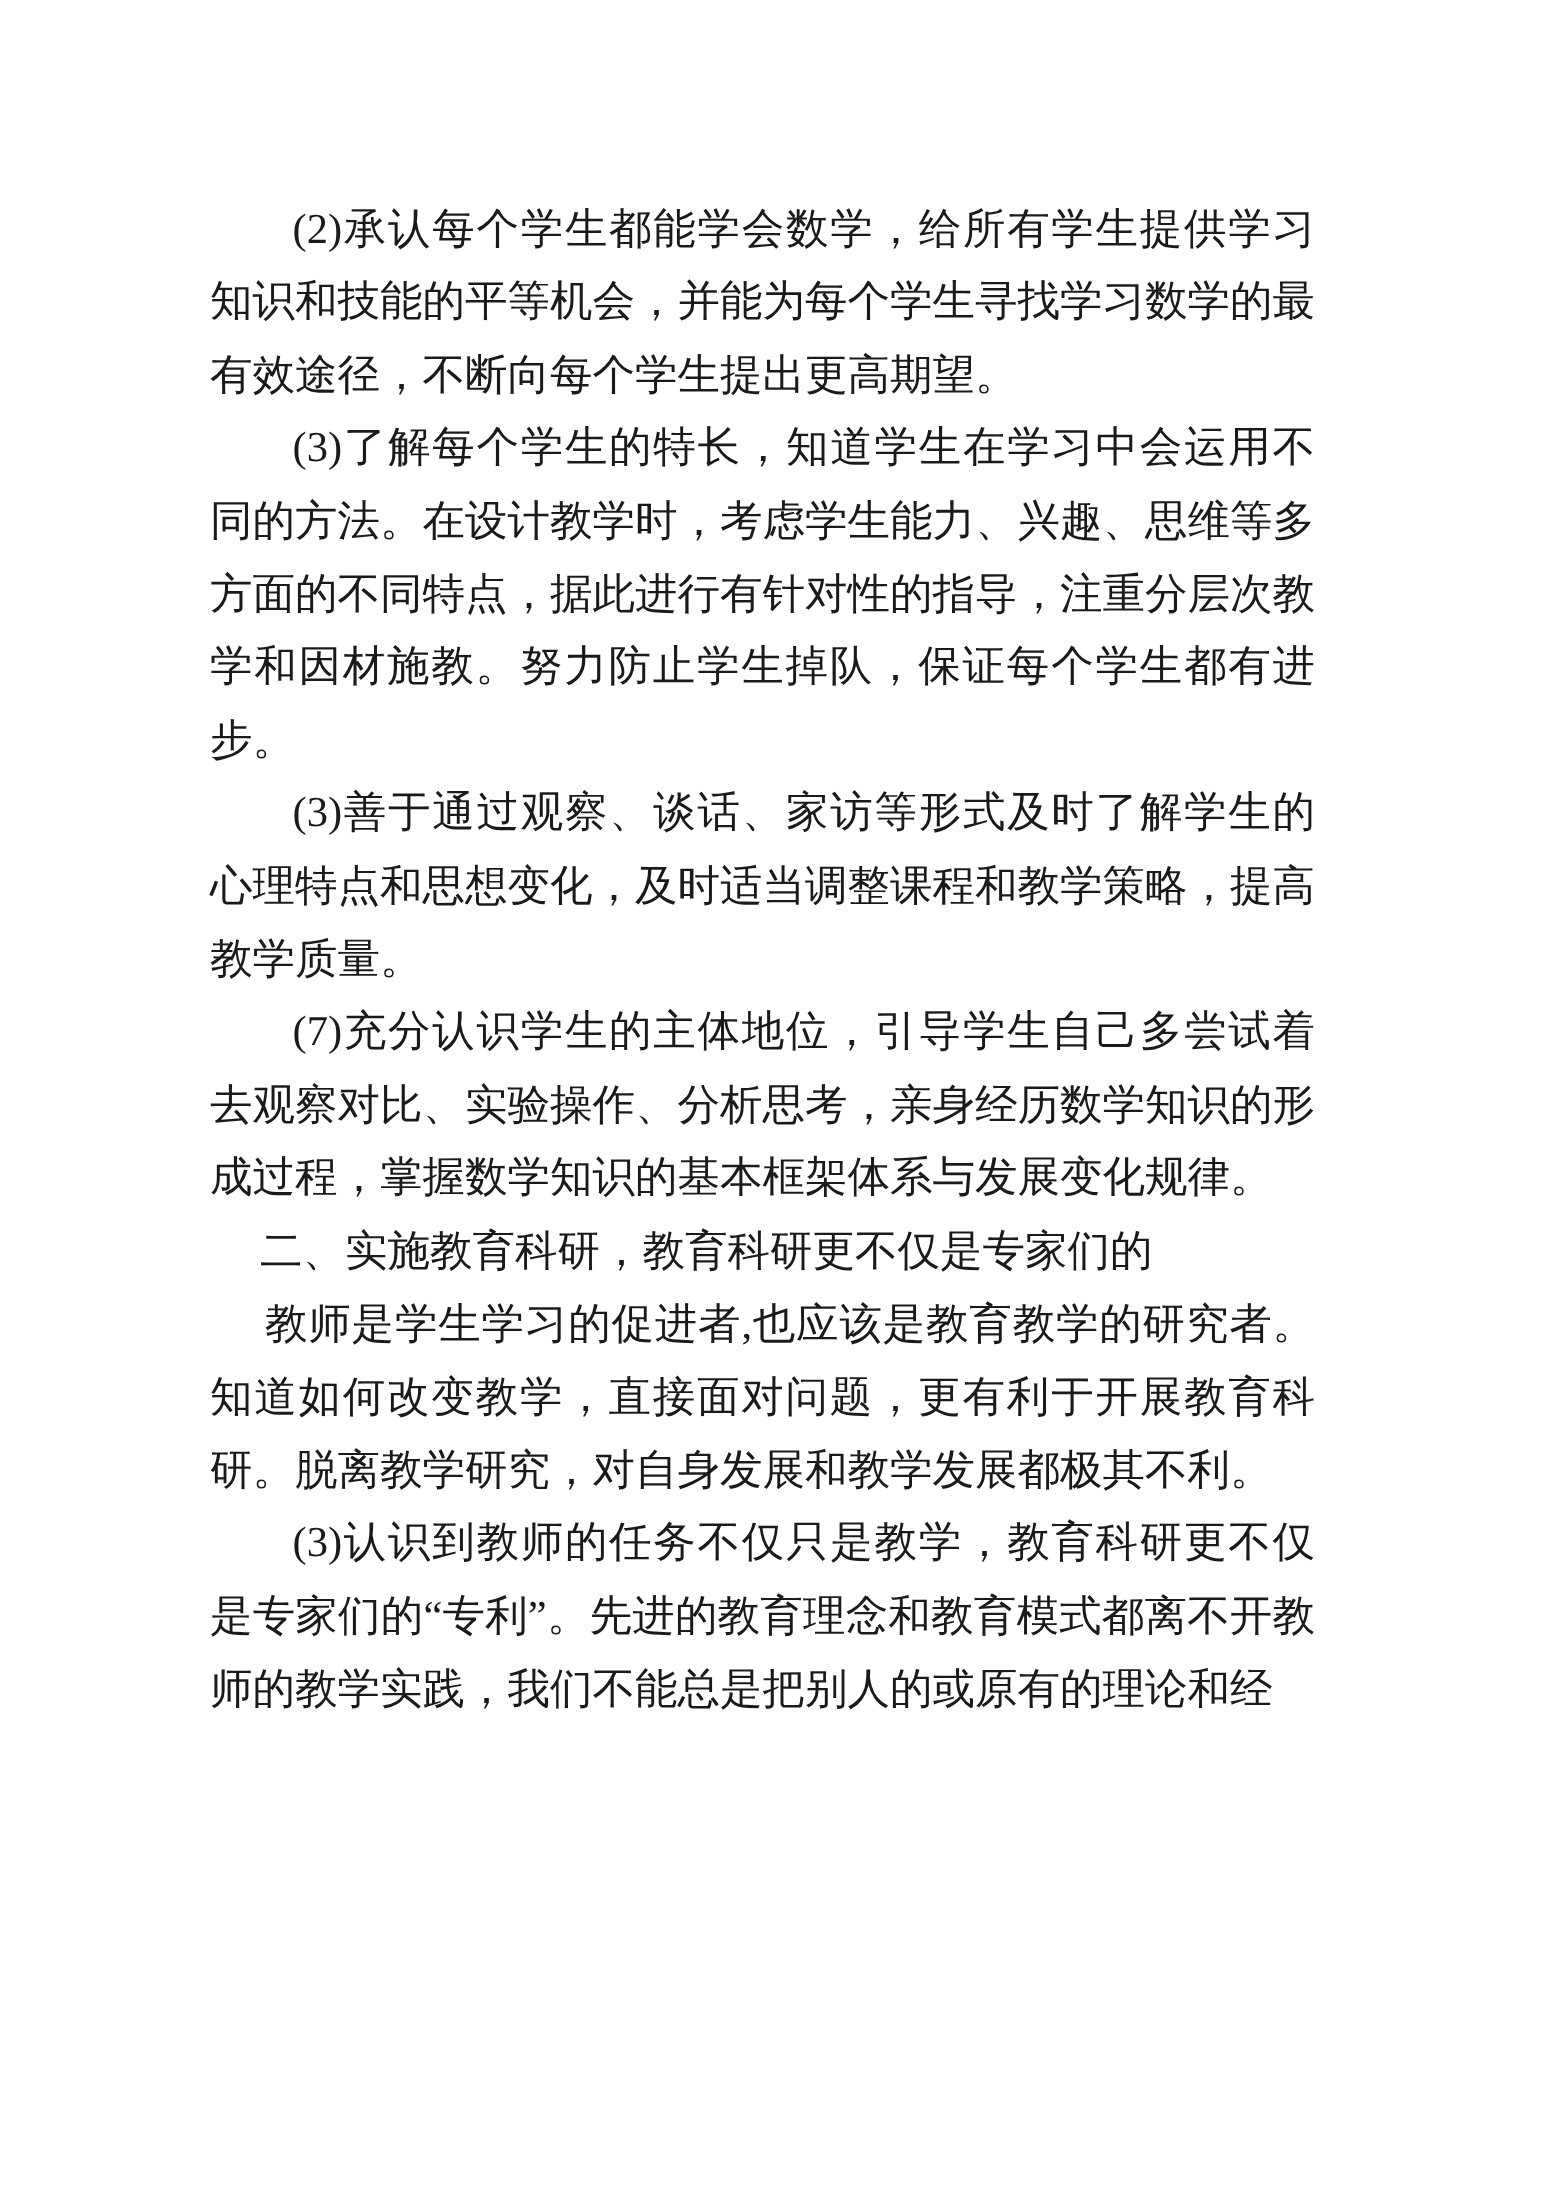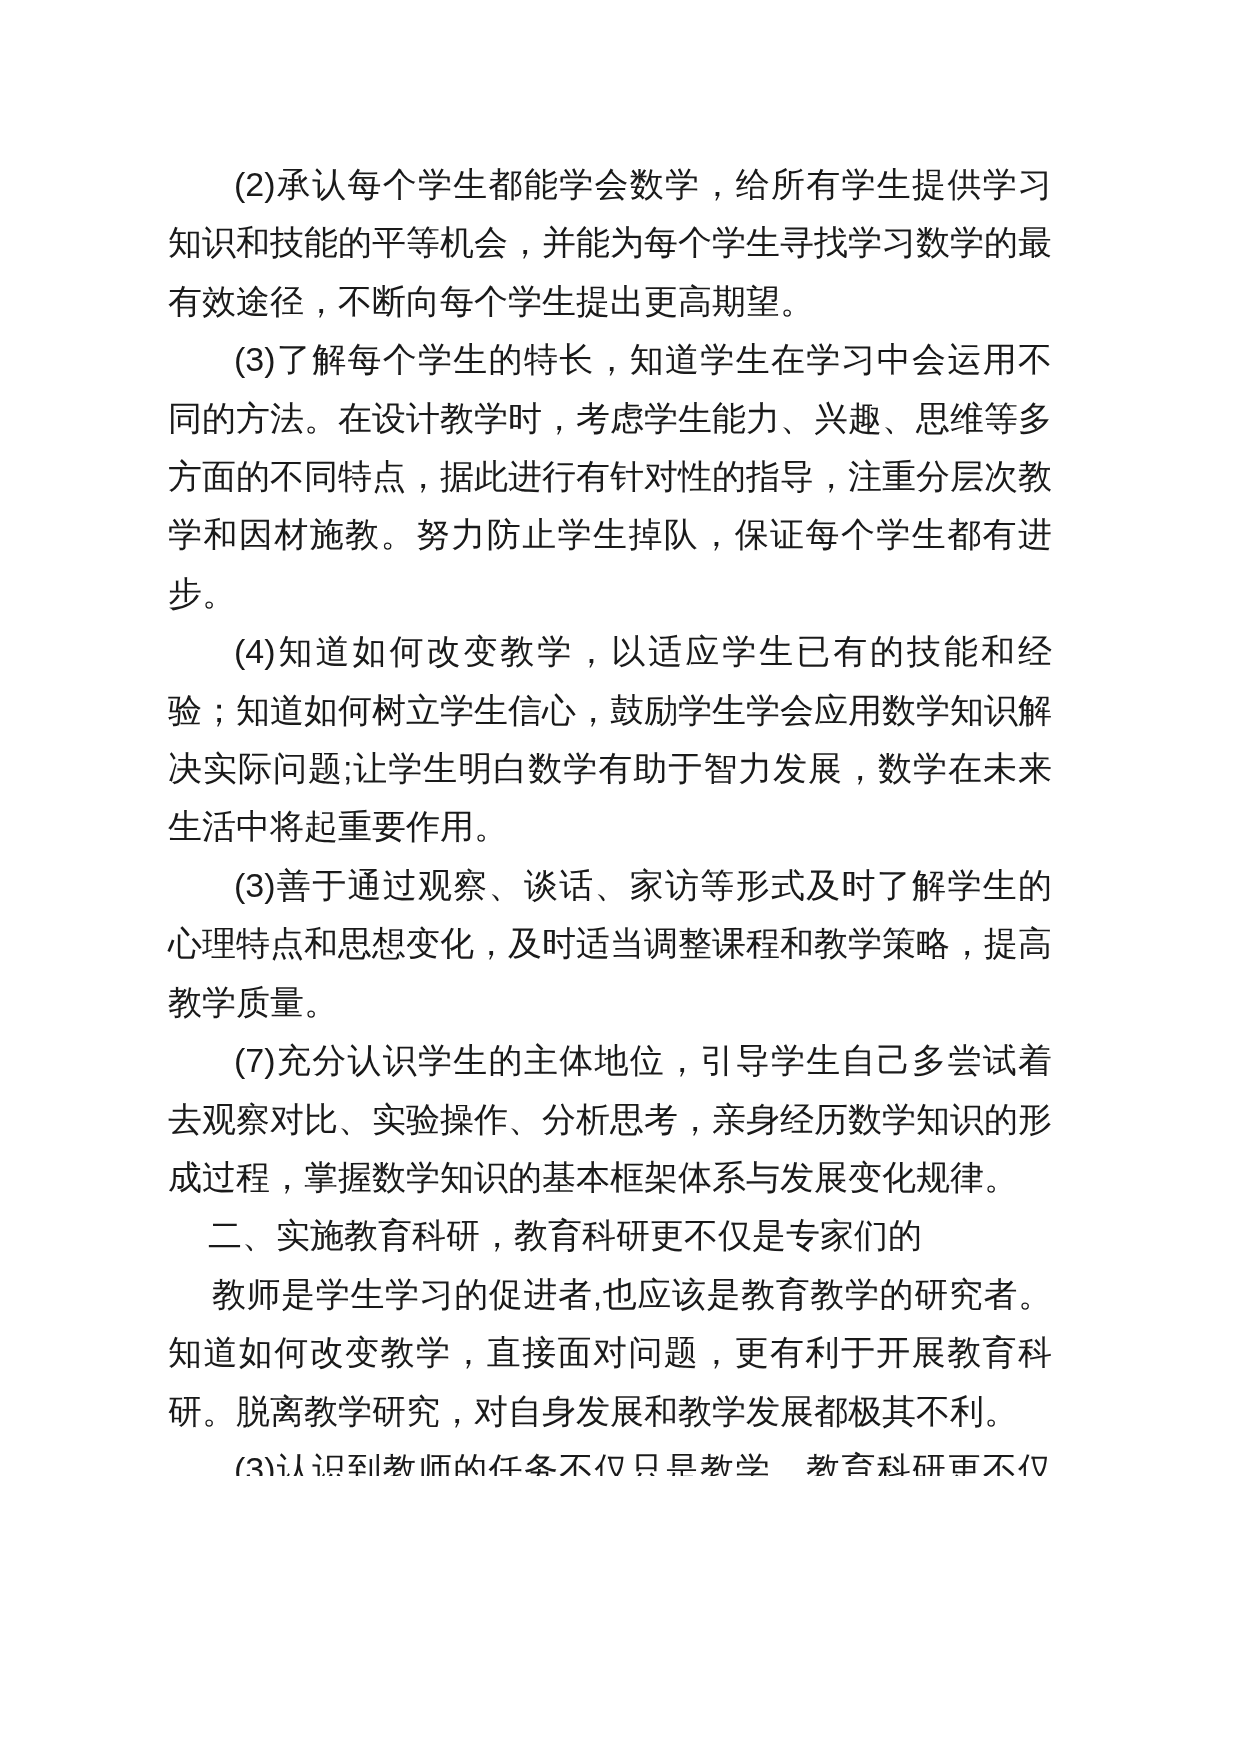--- a/index.html
+++ b/index.html
@@ -6,21 +6,21 @@
     margin: 0;
     padding: 0;
     background: #ffffff;
   }
   .page {
     position: relative;
     width: 1241px;
     height: 1476px;
     background: #ffffff;
     overflow: hidden;
-    font-family: Liberation Sans, sans-serif;
+    font-family: Liberation Serif, serif;
   }
   .text-block {
     position: absolute;
     left: 168px;
     top: 155px;
     width: 884px;
     color: #1a1a1a;
     font-size: 34px;
     line-height: 58.4px;
     text-align: justify;
@@ -41,20 +41,19 @@
     text-indent: 44px;
   }
 </style>
 </head>
 <body>
 
 <div class="page">
   <div class="text-block">
     <p class="numbered">(2)承认每个学生都能学会数学，给所有学生提供学习知识和技能的平等机会，并能为每个学生寻找学习数学的最有效途径，不断向每个学生提出更高期望。</p>
     <p class="numbered">(3)了解每个学生的特长，知道学生在学习中会运用不同的方法。在设计教学时，考虑学生能力、兴趣、思维等多方面的不同特点，据此进行有针对性的指导，注重分层次教学和因材施教。努力防止学生掉队，保证每个学生都有进步。</p>
-    <p class="numbered">(4)知道如何改变教学，以适应学生已有的技能和经验；知道如何树立学生信心，鼓励学生学会应用数学知识解决实际问题;让学生明白数学有助于智力发展，数学在未来生活中将起重要作用。</p>
     <p class="numbered">(3)善于通过观察、谈话、家访等形式及时了解学生的心理特点和思想变化，及时适当调整课程和教学策略，提高教学质量。</p>
     <p class="numbered">(7)充分认识学生的主体地位，引导学生自己多尝试着去观察对比、实验操作、分析思考，亲身经历数学知识的形成过程，掌握数学知识的基本框架体系与发展变化规律。</p>
     <p class="heading">二、实施教育科研，教育科研更不仅是专家们的</p>
     <p class="body">教师是学生学习的促进者,也应该是教育教学的研究者。知道如何改变教学，直接面对问题，更有利于开展教育科研。脱离教学研究，对自身发展和教学发展都极其不利。</p>
     <p class="numbered">(3)认识到教师的任务不仅只是教学，教育科研更不仅是专家们的“专利”。先进的教育理念和教育模式都离不开教师的教学实践，我们不能总是把别人的或原有的理论和经</p>
   </div>
 </div>
 
 </body></html>

